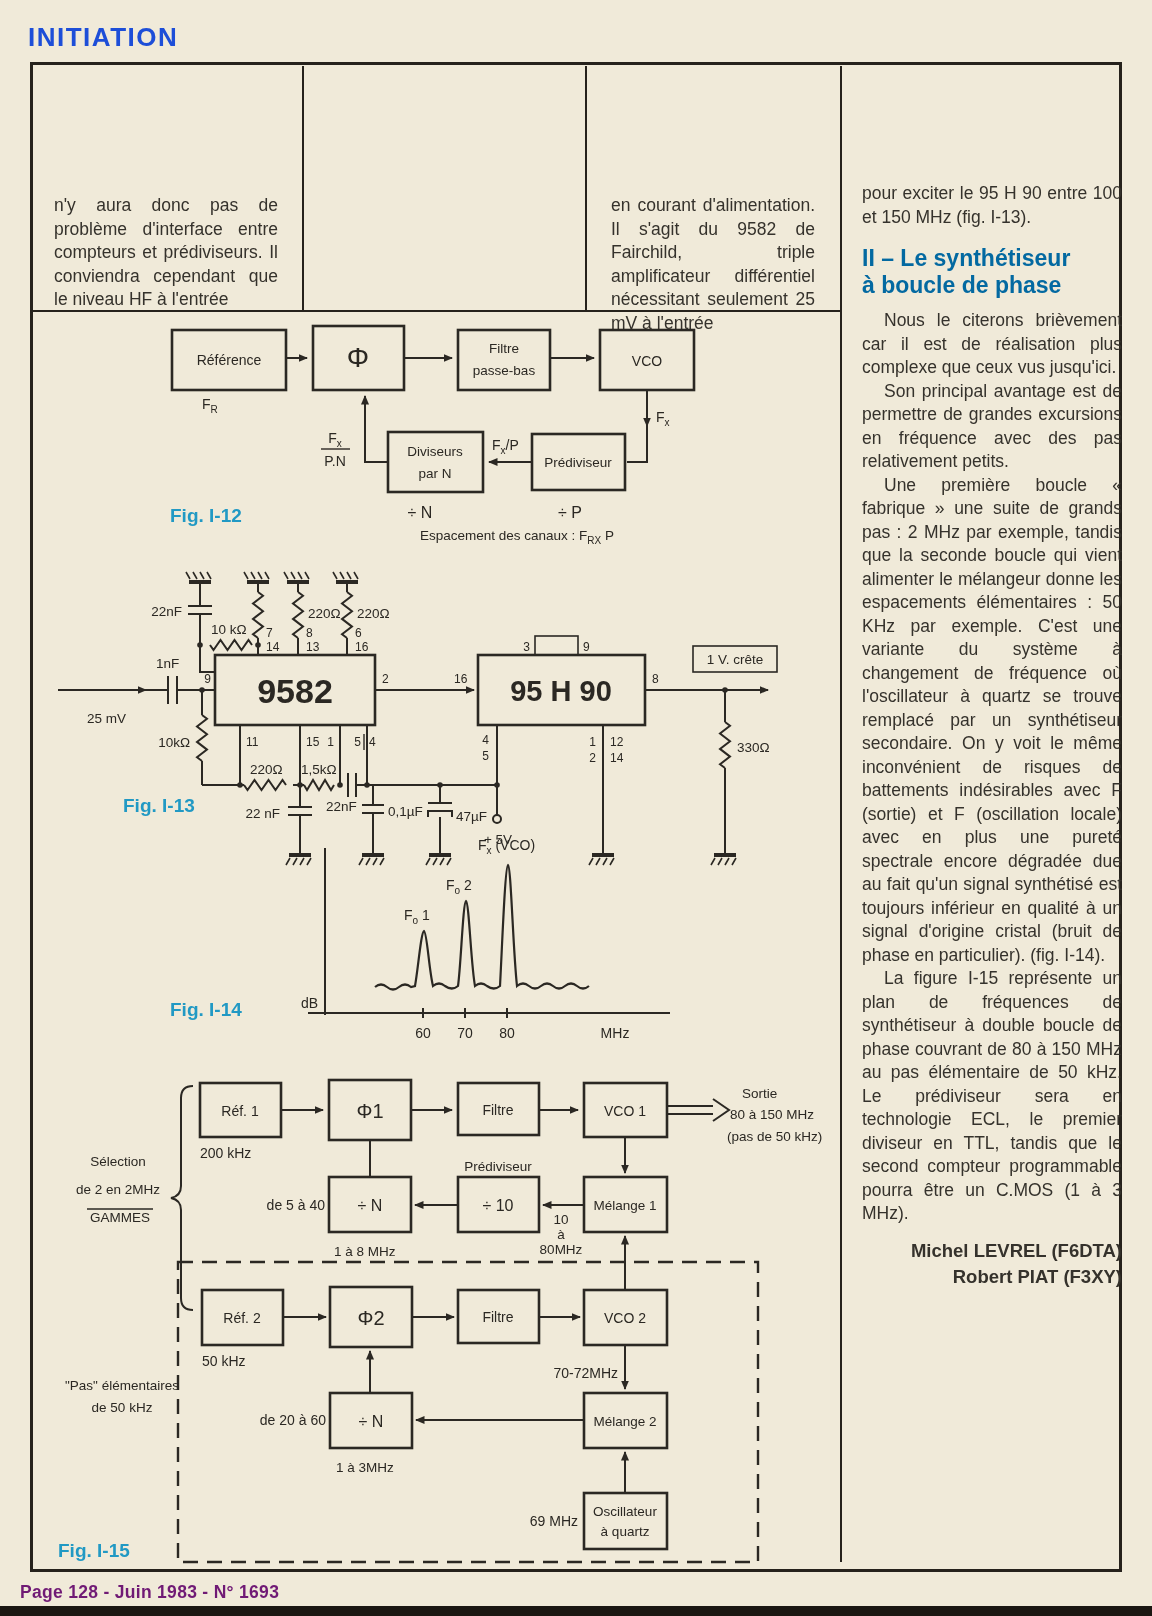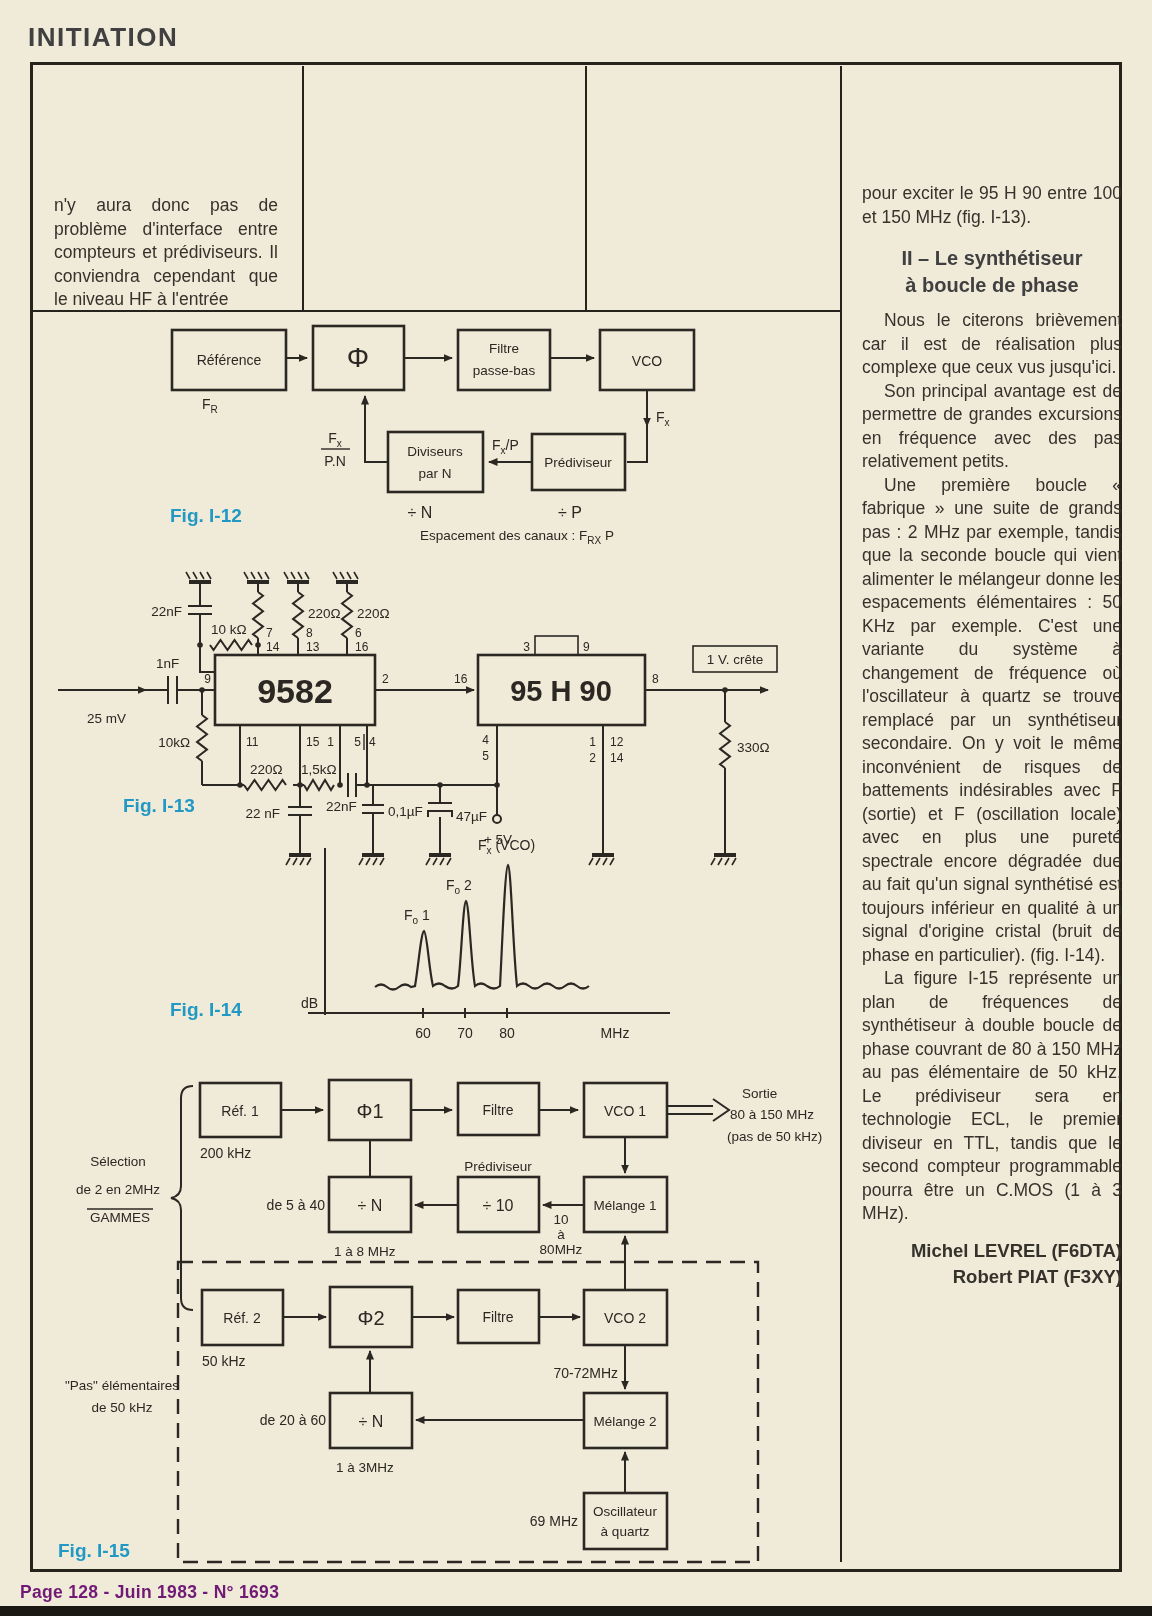--- a/index.html
+++ b/index.html
@@ -1,29 +1,29 @@
 <!DOCTYPE html>
 <html><head>
 <meta charset="utf-8">
 <style>
   html,body{margin:0;padding:0;background:#d8d2c2;}
   .page{position:relative;width:1152px;height:1616px;background:#f0ead9;
         font-family:"Liberation Sans",sans-serif;color:#33302a;overflow:hidden;}
   .masthead{position:absolute;left:28px;top:22px;font-size:26px;font-weight:bold;
-            letter-spacing:1.5px;color:#404040;}
+            letter-spacing:1.5px;color:#1d4ed8;}
   .frame{position:absolute;left:30px;top:62px;width:1086px;height:1504px;
          border:3px solid #26221c;}
   .vdiv,.hdiv{position:absolute;background:#26221c;}
   .col{position:absolute;text-align:justify;font-size:17.5px;line-height:23.5px;
        color:#35322c;}
   .col p{margin:12px;}
   .rcol p{margin:0;text-indent:22px;}
   .rcol p.lead{text-indent:0;}
-  .rhead{color:#404040;font-weight:bold;font-size:20px;line-height:27px;
-         margin:16px 0 10px 0;text-indent:0 !important;text-align:center;}
+  .rhead{color:#0369a1;font-weight:bold;font-size:23px;line-height:27px;
+         margin:16px 0 10px 0;text-indent:0 !important;text-align:left;}
   .sig{font-weight:bold;text-align:right;font-size:18.5px;line-height:26px;margin-top:12px;}
   .sig div{text-indent:0;}
   .figs{position:absolute;left:30px;top:310px;width:808px;height:1348px;}
   svg{font-family:"Liberation Sans",sans-serif;}
   svg text{fill:#2b2823;}
   .w{stroke:#2b2823;stroke-width:2;fill:none;}
   .thin{stroke:#2b2823;stroke-width:1.4;fill:none;}
   .box{fill:none;stroke:#2b2823;stroke-width:2.6;}
   .boxthin{fill:none;stroke:#2b2823;stroke-width:1.6;}
   .dash{fill:none;stroke:#2b2823;stroke-width:2.4;stroke-dasharray:15 9;}
@@ -50,20 +50,23 @@
 
   <div class="frame"></div>
   <div class="vdiv" style="left:302px;top:66px;width:2px;height:246px;"></div>
   <div class="vdiv" style="left:585px;top:66px;width:2px;height:246px;"></div>
   <div class="vdiv" style="left:840px;top:66px;width:2px;height:1496px;"></div>
   <div class="hdiv" style="left:33px;top:310px;width:807px;height:2px;"></div>
 
   <div class="col" style="left:42px;top:182px;width:248px;">
     <p>n'y aura donc pas de problème d'interface entre compteurs et prédiviseurs. Il conviendra cependant que le niveau HF à l'entrée</p>
   </div>
+  <div class="col" style="left:599px;top:182px;width:228px;">
+    <p>en courant d'alimentation. Il s'agit du 9582 de Fairchild, triple amplificateur différentiel nécessitant seulement 25 mV à l'entrée</p>
+  </div>
 
   <div class="col rcol" style="left:853px;top:182px;width:260px;margin-left:9px;">
     <p class="lead">pour exciter le 95 H 90 entre 100 et 150 MHz (fig. I-13).</p>
     <div class="rhead">
       <div>II – Le synthétiseur</div>
       <div>à boucle de phase</div>
     </div>
     <p>Nous le citerons brièvement car il est de réalisation plus complexe que ceux vus jusqu'ici.</p>
     <p>Son principal avantage est de permettre de grandes excursions en fréquence avec des pas relativement petits.</p>
     <p>Une première boucle « fabrique » une suite de grands pas : 2 MHz par exemple, tandis que la seconde boucle qui vient alimenter le mélangeur donne les espacements élémentaires : 50 KHz par exemple. C'est une variante du système à changement de fréquence où l'oscillateur à quartz se trouve remplacé par un synthétiseur secondaire. On y voit le même inconvénient de risques de battements indésirables avec F (sortie) et F (oscillation locale) avec en plus une pureté spectrale encore dégradée due au fait qu'un signal synthétisé est toujours inférieur en qualité à un signal d'origine cristal (bruit de phase en particulier). (fig. I-14).</p>

